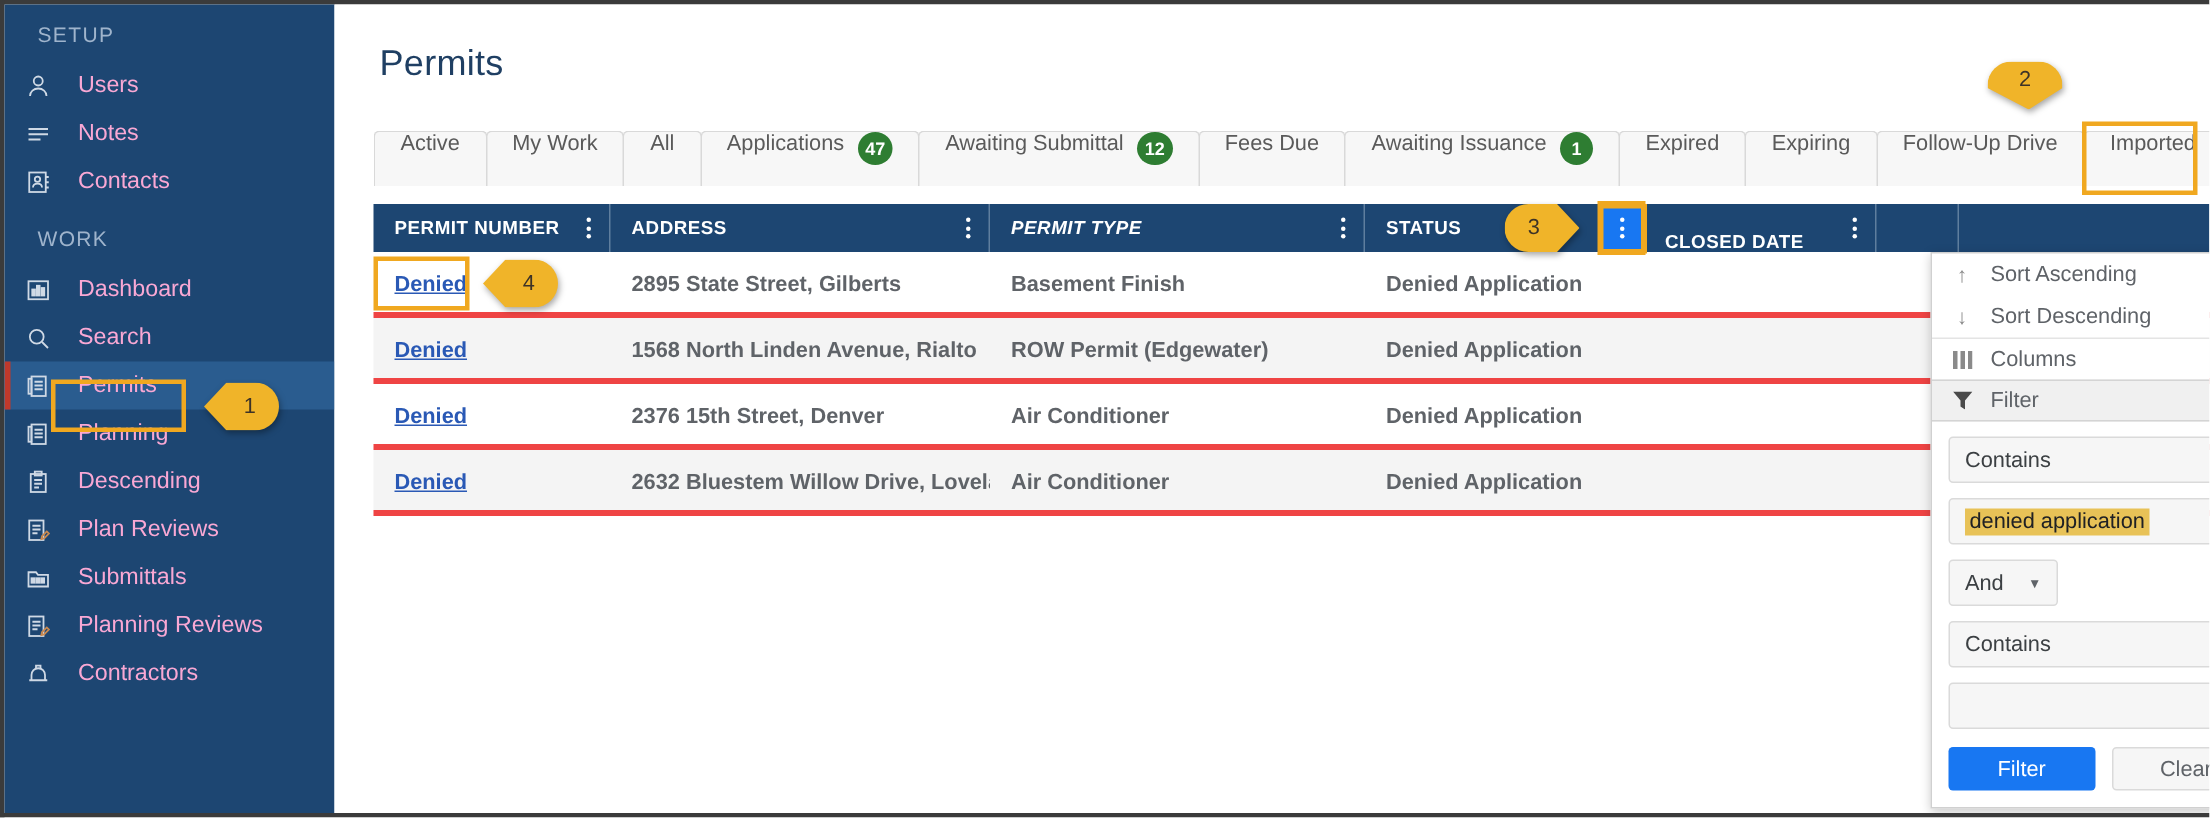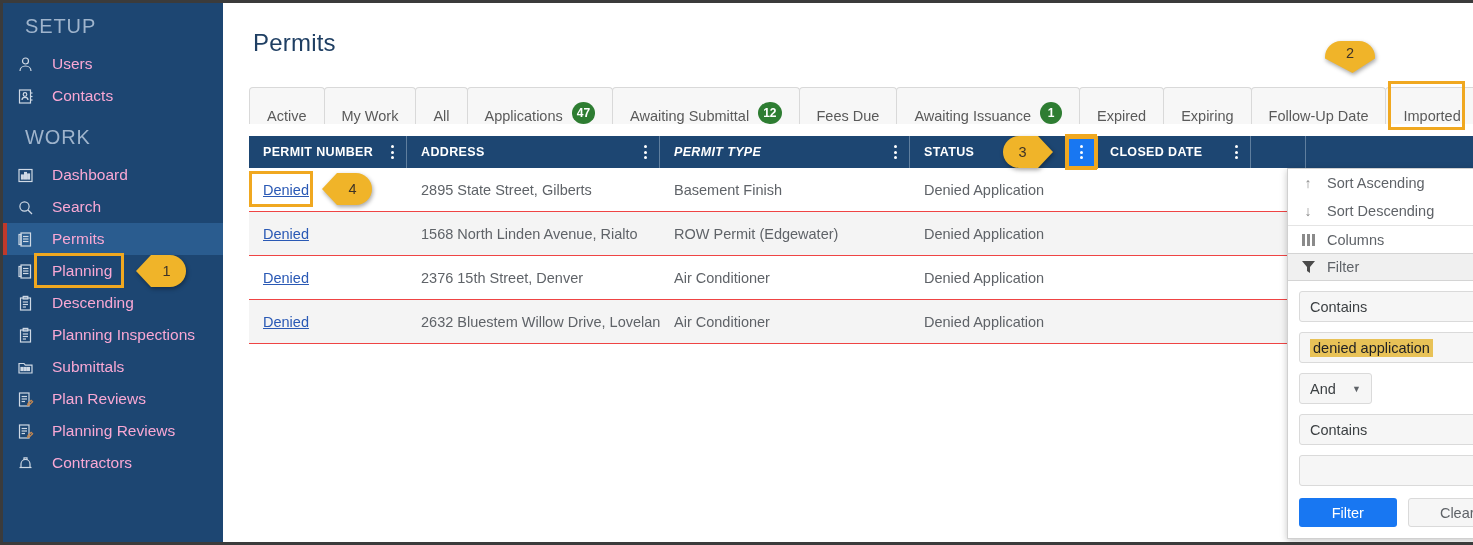--- a/index.html
+++ b/index.html
@@ -21,21 +21,21 @@
   
   #sidebar {
     position: absolute;
     left: 0; top: 0;
     width: 220px; height: 100%;
     background: #1d4672;
     overflow: hidden;
   }
   .side-section {
     color: #9fb4cc;
-    font-size: 20px;
+    font-size: 14px;
     letter-spacing: 0.9px;
     font-weight: 400;
     padding: 0 0 0 22px;
   }
   .side-section.first { margin-top: 10px; }
   .side-item {
     position: relative;
     display: flex;
     align-items: center;
     height: 32px;
@@ -87,21 +87,21 @@
     position: absolute;
     left: 26px; top: 84px;
     right: 0; height: 37px;
     display: flex;
     align-items: flex-end;
   }
   .tab {
     position: relative;
     height: 37px;
     display: flex;
-    align-items: flex-end;
+    align-items: flex-start;
     gap: 9px;
     padding: 0 17px;
     background: #f7f7f7;
     border: 1px solid #d9d9d9;
     border-bottom: none;
     border-radius: 4px 4px 0 0;
     color: #5a5a5a;
     font-size: 14.5px;
     white-space: nowrap;
     cursor: pointer;
@@ -164,21 +164,22 @@
     background: #1877f2;
     outline: 3px solid #f0a820;
     outline-offset: -1px;
     position: relative;
     z-index: 5;
   }
   .tr {
     display: flex;
     height: 44px;
     background: #ffffff;
-    border-bottom: 1px solid #ef4444;
+    border-bottom: 4px solid #ef4444;
+    font-weight: bold;
   }
   .tr.alt { background: #f4f4f4; }
   .td {
     display: flex;
     align-items: center;
     height: 44px;
     padding-left: 14px;
     font-size: 14.5px;
     color: #5f6368;
     flex: 0 0 auto;
@@ -325,20 +326,30 @@
             <svg width="17" height="17" viewBox="0 0 17 17" fill="none" stroke="#cfd9e5" stroke-width="1.2">
               <circle cx="8.5" cy="5" r="3"></circle>
               <path d="M3 15c0-3 2.5-5 5.5-5S14 12 14 15"></path>
             </svg>
           </span>
           <span class="side-lbl">Users</span>
         </div>
         <div class="side-item">
           <span class="side-ico">
             <svg width="17" height="17" viewBox="0 0 17 17" fill="none" stroke="#cfd9e5" stroke-width="1.2">
+              <line x1="2" y1="5" x2="15" y2="5"></line>
+              <line x1="2" y1="8.5" x2="15" y2="8.5"></line>
+              <line x1="2" y1="12" x2="10" y2="12"></line>
+            </svg>
+          </span>
+          <span class="side-lbl">Notes</span>
+        </div>
+        <div class="side-item">
+          <span class="side-ico">
+            <svg width="17" height="17" viewBox="0 0 17 17" fill="none" stroke="#cfd9e5" stroke-width="1.2">
               <rect x="2.5" y="2" width="11" height="13"></rect>
               <circle cx="8" cy="6.5" r="1.8"></circle>
               <path d="M5 12c0-1.7 1.4-2.6 3-2.6s3 .9 3 2.6"></path>
               <line x1="13.5" y1="5" x2="15.5" y2="5"></line>
               <line x1="13.5" y1="8.5" x2="15.5" y2="8.5"></line>
               <line x1="13.5" y1="12" x2="15.5" y2="12"></line>
             </svg>
           </span>
           <span class="side-lbl">Contacts</span>
         </div>
@@ -397,55 +408,43 @@
               <line x1="5.8" y1="7" x2="11" y2="7"></line>
               <line x1="5.8" y1="9.5" x2="11" y2="9.5"></line>
               <line x1="5.8" y1="12" x2="9" y2="12"></line>
             </svg>
           </span>
           <span class="side-lbl">Descending</span>
         </div>
         <div class="side-item">
           <span class="side-ico">
             <svg width="17" height="17" viewBox="0 0 17 17" fill="none" stroke="#cfd9e5" stroke-width="1.2">
-              <rect x="3.5" y="3" width="10" height="12"></rect>
-              <rect x="6.2" y="1.4" width="4.6" height="2.6"></rect>
-              <line x1="5.8" y1="7" x2="11" y2="7"></line>
-              <line x1="5.8" y1="9.5" x2="11" y2="9.5"></line>
-              <line x1="5.8" y1="12" x2="9" y2="12"></line>
-            </svg>
-          </span>
-          <span class="side-lbl">Planning Inspections</span>
-        </div>
-        <div class="side-item">
-          <span class="side-ico">
-            <svg width="17" height="17" viewBox="0 0 17 17" fill="none" stroke="#cfd9e5" stroke-width="1.2">
-              <path d="M2 4.5h5l1.3 1.7H15V14H2z"></path>
-              <rect x="4" y="8.5" width="2" height="3" fill="#cfd9e5"></rect>
-              <rect x="7.2" y="8.5" width="2" height="3" fill="#cfd9e5"></rect>
-              <rect x="10.4" y="8.5" width="2" height="3" fill="#cfd9e5"></rect>
-            </svg>
-          </span>
-          <span class="side-lbl">Submittals</span>
-        </div>
-        <div class="side-item">
-          <span class="side-ico">
-            <svg width="17" height="17" viewBox="0 0 17 17" fill="none" stroke="#cfd9e5" stroke-width="1.2">
               <rect x="2.5" y="2" width="9.5" height="13"></rect>
               <line x1="4.6" y1="5.5" x2="10" y2="5.5"></line>
               <line x1="4.6" y1="8" x2="10" y2="8"></line>
               <line x1="4.6" y1="10.5" x2="8" y2="10.5"></line>
               <path d="M11 12.5l3.2-3.2 1.4 1.4-3.2 3.2-1.8.4z" stroke="#c8884f"></path>
             </svg>
           </span>
           <span class="side-lbl">Plan Reviews</span>
         </div>
         <div class="side-item">
           <span class="side-ico">
             <svg width="17" height="17" viewBox="0 0 17 17" fill="none" stroke="#cfd9e5" stroke-width="1.2">
+              <path d="M2 4.5h5l1.3 1.7H15V14H2z"></path>
+              <rect x="4" y="8.5" width="2" height="3" fill="#cfd9e5"></rect>
+              <rect x="7.2" y="8.5" width="2" height="3" fill="#cfd9e5"></rect>
+              <rect x="10.4" y="8.5" width="2" height="3" fill="#cfd9e5"></rect>
+            </svg>
+          </span>
+          <span class="side-lbl">Submittals</span>
+        </div>
+        <div class="side-item">
+          <span class="side-ico">
+            <svg width="17" height="17" viewBox="0 0 17 17" fill="none" stroke="#cfd9e5" stroke-width="1.2">
               <rect x="2.5" y="2" width="9.5" height="13"></rect>
               <line x1="4.6" y1="5.5" x2="10" y2="5.5"></line>
               <line x1="4.6" y1="8" x2="10" y2="8"></line>
               <line x1="4.6" y1="10.5" x2="8" y2="10.5"></line>
               <path d="M11 12.5l3.2-3.2 1.4 1.4-3.2 3.2-1.8.4z" stroke="#c8884f"></path>
             </svg>
           </span>
           <span class="side-lbl">Planning Reviews</span>
         </div>
         <div class="side-item">
@@ -490,21 +489,21 @@
           <span>Awaiting Issuance</span>
           <span class="badge">1</span>
         </div>
         <div class="tab">
           <span>Expired</span>
         </div>
         <div class="tab">
           <span>Expiring</span>
         </div>
         <div class="tab">
-          <span>Follow-Up Date</span>
+          <span>Follow-Up Drive</span>
         </div>
         <div class="tab">
           <span>Imported</span>
         </div>
       </div>
 
     <div id="grid">
       <div id="thead">
           <div class="th" style="flex: 0 0 158px;">
             <span class="th-lbl">PERMIT NUMBER</span>
@@ -531,21 +530,21 @@
             </span>
           </div>
           <div class="th" style="flex: 0 0 186px;">
             <span class="th-lbl">STATUS</span>
             <span class="kebab sel">
               <i></i>
               <i></i>
               <i></i>
             </span>
           </div>
-          <div class="th" style="flex: 0 0 155px;">
+          <div class="th" style="flex: 0 0 155px; align-items: flex-end;">
             <span class="th-lbl">CLOSED DATE</span>
             <span class="kebab">
               <i></i>
               <i></i>
               <i></i>
             </span>
           </div>
           <div class="th" style="flex: 0 0 55px;">
             <span class="th-lbl"></span>
           </div>

